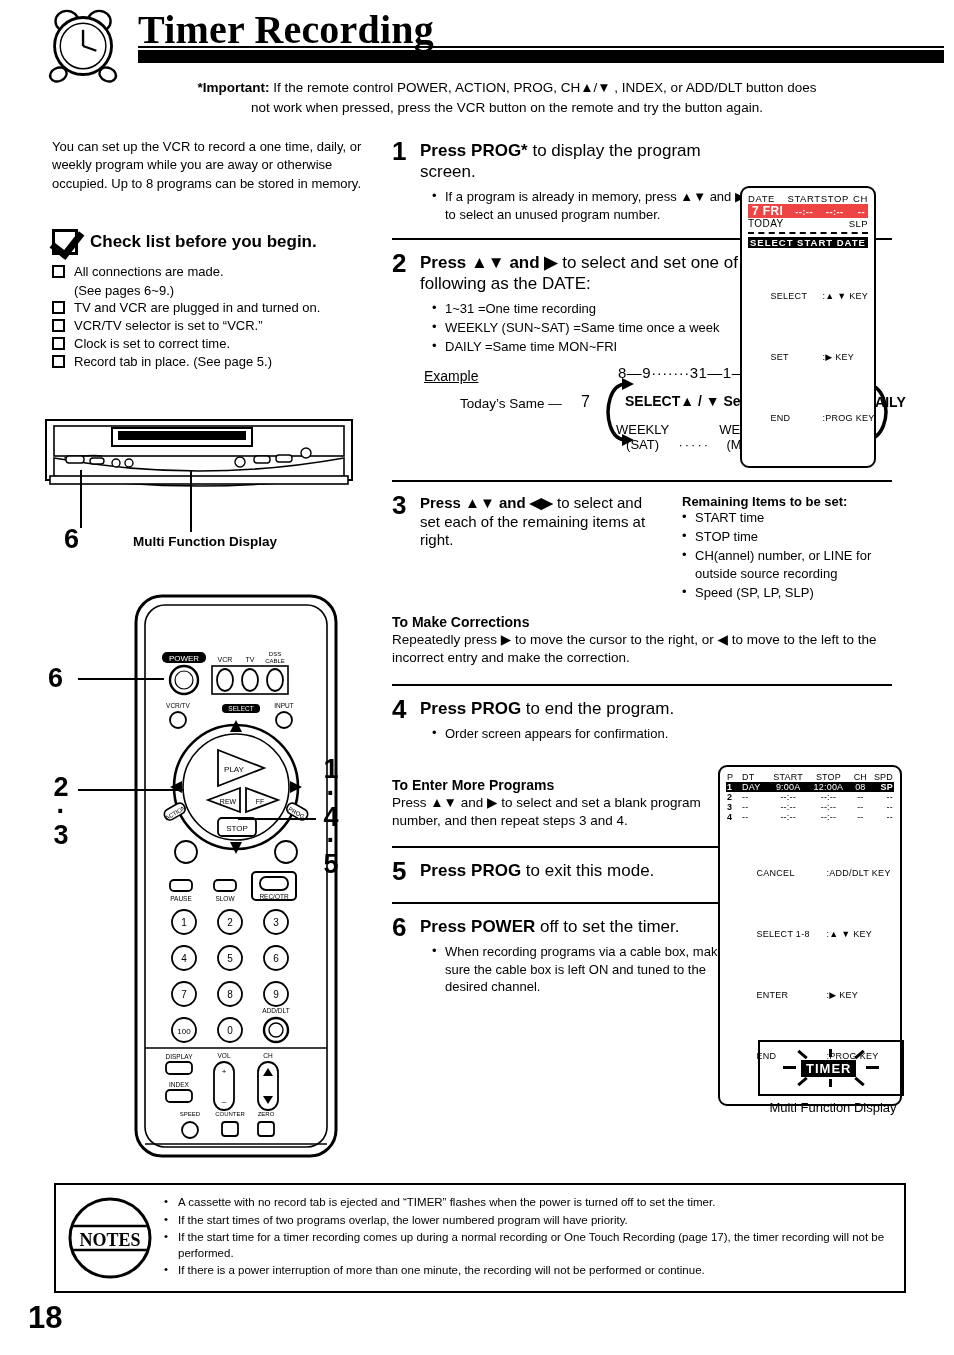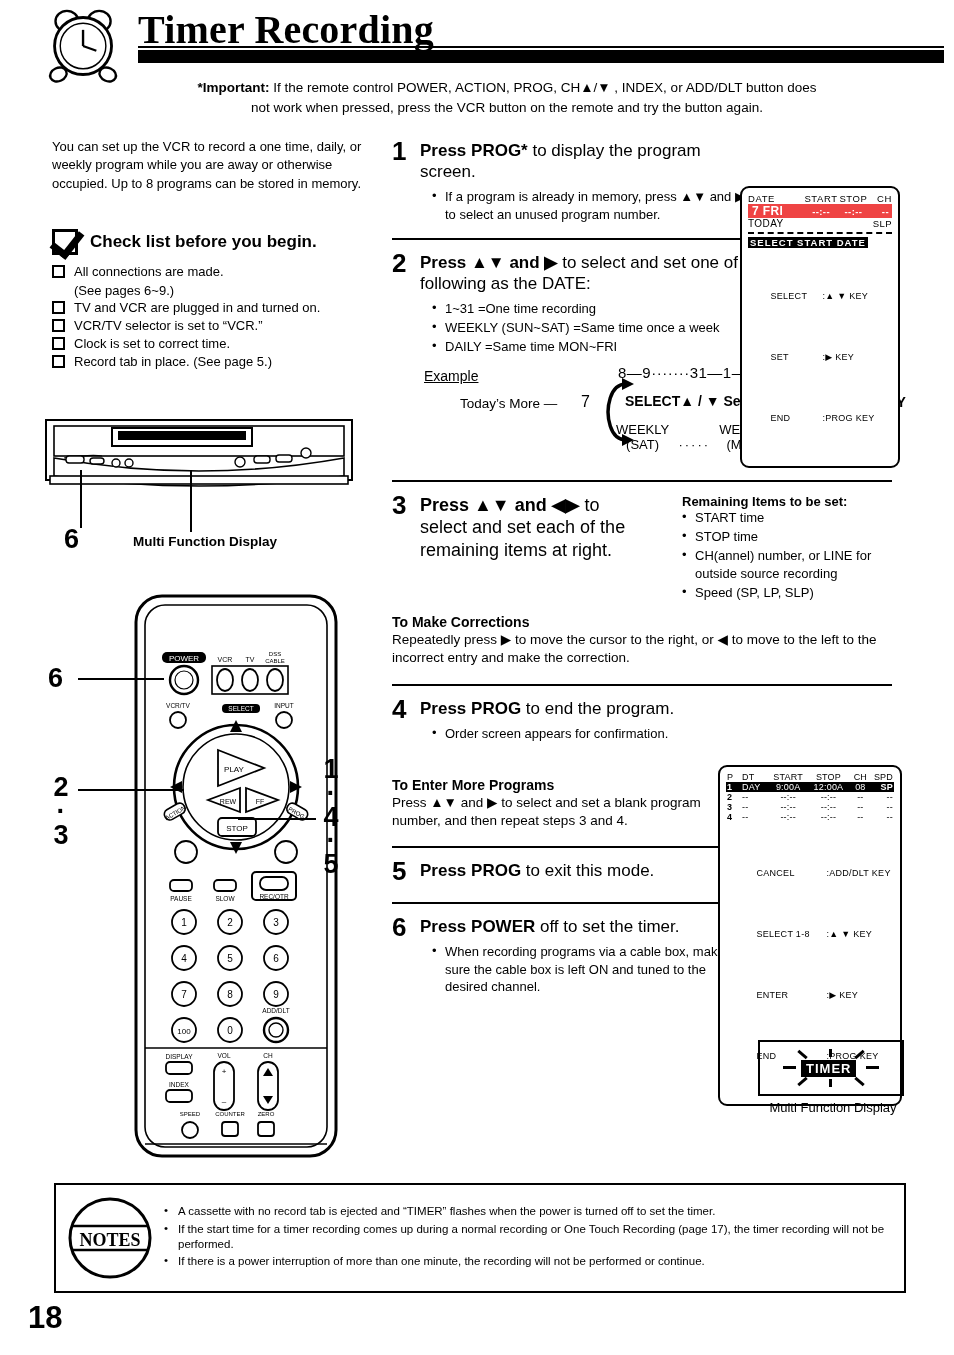--- a/index.html
+++ b/index.html
@@ -89,21 +89,21 @@
   .osd {
     border:2px solid #000; border-radius:9px; background:#fff;
     padding:5px 6px 6px 6px;
     font-family:"Liberation Sans", sans-serif;
     font-size:9.5px; letter-spacing:0.4px;
   }
   .osd-hdr { font-size:9.5px; letter-spacing:0.6px; }
   .osd-inv { background:#000; color:#fff; }
   .osd-dash { border-top:2px dashed #000; margin:3px 0; }
 
-  #osd1 { position:absolute; left:740px; top:186px; width:160px; }
+  #osd1 { position:absolute; left:740px; top:186px; width:136px; }
   #osd1 table { border-collapse:collapse; width:100%; }
   #osd1 td { font-size:9.5px; padding:0; }
   .osd1-line2 { background:#ef4444; color:#fff; font-weight:bold; }
 
   #osd2 { position:absolute; left:718px; top:765px; width:184px; }
   #osd2 table { border-collapse:collapse; width:100%; }
   #osd2 td { font-size:9px; padding:0 1px; letter-spacing:0.2px; }
   .keyhelp { font-size:9px; line-height:1.35; letter-spacing:0.3px; white-space:pre; }
 
   
@@ -365,21 +365,21 @@
       </div>
       <div class="bullets" style="width:400px;">
         <div class="bul">1~31 =One time recording</div>
         <div class="bul">WEEKLY (SUN~SAT) =Same time once a week</div>
         <div class="bul">DAILY =Same time MON~FRI</div>
       </div>
 
       <div class="example-wrap">
         <div class="ex-label">Example</div>
         <div class="ex-today">
-          <span>Today’s More</span> —
+          <span>Today’s Same</span> —
         </div>
         <div class="ex-7">7</div>
         <svg class="ex-bracket" viewBox="0 0 300 84">
           <path d="M26 14 C8 14 8 42 8 42 C8 42 8 70 26 70" fill="none" stroke="#000" stroke-width="3.5"></path>
           <path d="M22 8 L34 14 L22 20 Z" fill="#000"></path>
           <path d="M22 64 L34 70 L22 76 Z" fill="#000"></path>
           <path d="M264 14 C286 14 286 42 286 42 C286 42 286 70 264 70" fill="none" stroke="#000" stroke-width="3.5"></path>
         </svg>
         <div class="ex-top">8—9·······31—1—2·····6</div>
         <div class="ex-mid">SELECT▲ / ▼ Selection Order</div>
@@ -391,21 +391,21 @@
           <span>&nbsp;—&nbsp;</span>
           <span>WEEKLY<br>(SUN)</span>
         </div>
       </div>
     </div>
 
     <div class="hr" style="width:500px; margin-top:6px;"></div>
 
     <div class="step" style="position:relative; min-height:110px;">
       <div class="num">3</div>
-      <div class="step-head" style="width:230px; font-size:18px;">
+      <div class="step-head" style="width:230px; font-size:15px;">
         <b>Press ▲▼ and ◀▶</b><span> to select and set each of the remaining items at right.</span>
       </div>
       <div class="rem-items">
         <div class="rem-title">Remaining Items to be set:</div>
         <div class="bul">START time</div>
         <div class="bul">STOP time</div>
         <div class="bul">CH(annel) number, or LINE for outside source recording</div>
         <div class="bul">Speed (SP, LP, SLP)</div>
       </div>
     </div>
@@ -574,19 +574,20 @@
     <div class="notes-badge">
       <svg class="notes-ell" viewBox="0 0 86 84">
         <ellipse cx="43" cy="42" rx="40" ry="39" fill="#fff" stroke="#000" stroke-width="3"></ellipse>
         <line x1="5" y1="30" x2="81" y2="30" stroke="#000" stroke-width="2.4"></line>
         <line x1="5" y1="54" x2="81" y2="54" stroke="#000" stroke-width="2.4"></line>
         <text x="43" y="50" font-size="18" font-weight="bold" text-anchor="middle" font-family="Liberation Serif, serif">NOTES</text>
       </svg>
     </div>
     <div class="notes-list">
       <div class="nbul">A cassette with no record tab is ejected and “TIMER” flashes when the power is turned off to set the timer.</div>
+      <div class="nbul">If the start times of two programs overlap, the lower numbered program will have priority.</div>
       <div class="nbul">If the start time for a timer recording comes up during a normal recording or One Touch Recording (page 17), the timer recording will not be performed.</div>
       <div class="nbul">If there is a power interruption of more than one minute, the recording will not be performed or continue.</div>
     </div>
   </div>
 
   <div class="pageno">18</div>
 </div>
 
 </body></html>

